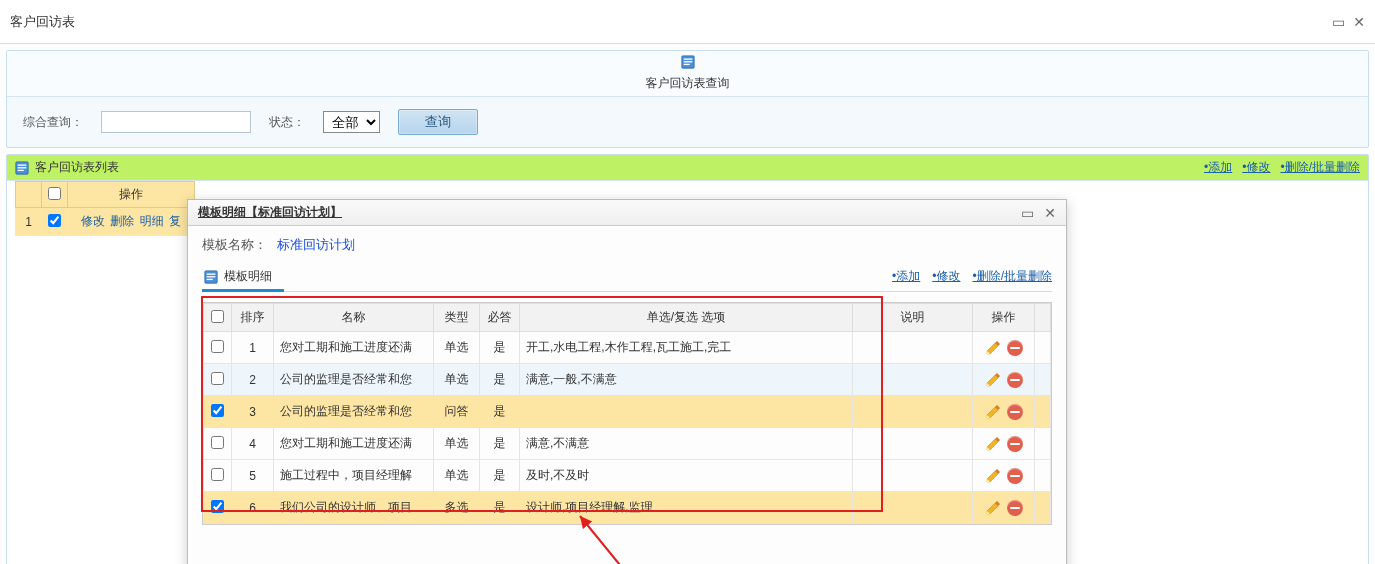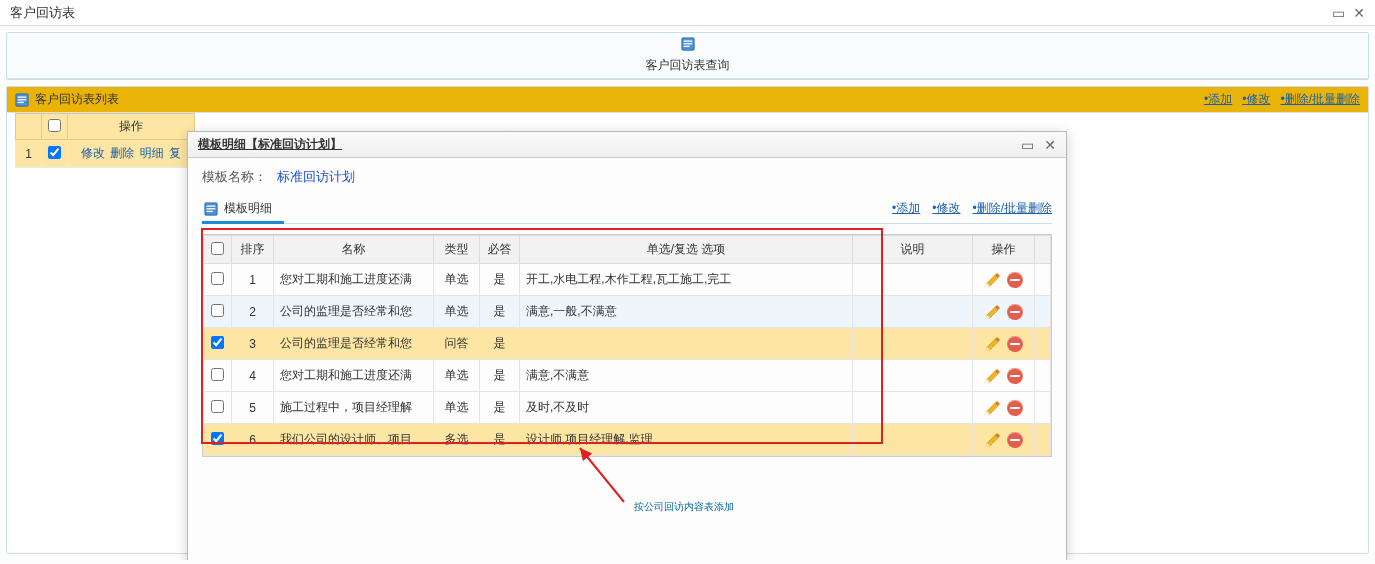--- a/index.html
+++ b/index.html
@@ -1,34 +1,34 @@
 <!DOCTYPE html>
 <html><head>
   <meta charset="utf-8">
   <style>
     * { margin: 0; padding: 0; box-sizing: border-box; }
     body { font-family: "Microsoft YaHei", Arial, sans-serif; font-size: 12px; color: #333; background: #fdfdfd; }
     
-    .window-titlebar { background: #fff; border-bottom: 1px solid #ddd; padding: 3px 10px; display: flex; justify-content: space-between; align-items: center; height: 26px; }
+    .window-titlebar { background: #fff; border-bottom: 1px solid #ddd; padding: 3px 10px; display: flex; justify-content: space-between; align-items: center; height: 44px; }
     .window-title { font-size: 13px; color: #333; }
     .window-controls { display: flex; gap: 8px; font-size: 14px; color: #666; cursor: pointer; }
     
     .search-panel { background: #f3f9fd; border: 1px solid #c9deec; margin: 6px; padding: 0; border-radius: 2px; }
     .panel-header { background: #f8fcfe; padding: 4px 8px; border-bottom: 1px solid #d4e5f0; display: flex; align-items: center; gap: 6px; flex-direction: column; }
     .panel-header-icon { width: 14px; height: 14px; display: inline-block; }
     .panel-header-icon svg { width: 14px; height: 14px; }
     .panel-title { font-size: 12px; color: #333; }
     .search-body { padding: 12px 16px; display: flex; align-items: center; gap: 18px; }
     .search-label { color: #555; }
     .search-input { border: 1px solid #b5c7d6; height: 22px; width: 150px; padding: 0 4px; background: #fff; }
     .status-select { border: 1px solid #888; height: 22px; padding: 0 4px; background: #fff; }
     .search-btn { background: linear-gradient(#d1e4f2, #b6d5ed); border: 1px solid #7aa9c9; color: #2b5a80; height: 26px; width: 80px; border-radius: 2px; cursor: pointer; box-shadow: inset 0 0 0 1px rgba(255,255,255,0.3); }
     
     .list-panel { background: #f3f9fd; border: 1px solid #c9deec; margin: 0 6px 6px; padding: 0; border-radius: 2px; position: relative; }
-    .list-header { background: #eab308; padding: 4px 8px; border-bottom: 1px solid #d4e5f0; display: flex; align-items: center; gap: 6px; justify-content: space-between; }
+    .list-header { background: #bef264; padding: 4px 8px; border-bottom: 1px solid #d4e5f0; display: flex; align-items: center; gap: 6px; justify-content: space-between; }
     .list-header-left { display: flex; align-items: center; gap: 6px; }
     .list-actions { display: flex; gap: 10px; }
     .list-actions a { color: #1b5fa8; text-decoration: underline; cursor: pointer; }
     .list-body { background: #fff; min-height: 440px; position: relative; }
     
     .main-table { border-collapse: collapse; width: 180px; margin-left: 8px; }
     .main-table th { background: #fde6a3; border: 1px solid #e0cc88; padding: 4px 6px; font-weight: normal; text-align: center; height: 24px; }
     .main-table td { border: 1px solid #e8e8e8; padding: 4px 6px; text-align: center; height: 28px; }
     .main-table .row-sel { background: #fde6a3; }
     .row-ops a { color: #1b5fa8; text-decoration: none; margin: 0 1px; cursor: pointer; text-align: right; }
@@ -82,20 +82,29 @@
   <div class="panel-header">
     <span class="panel-header-icon">
       <svg viewBox="0 0 16 16">
           <rect x="1" y="1" width="14" height="14" rx="1" fill="#4a90d9" stroke="#2c6aa8"></rect>
           <rect x="3" y="4" width="10" height="1.5" fill="#fff"></rect>
           <rect x="3" y="7" width="10" height="1.5" fill="#fff"></rect>
           <rect x="3" y="10" width="7" height="1.5" fill="#fff"></rect>
         </svg>
     </span>
     <span class="panel-title">客户回访表查询</span>
+  </div>
+  <div class="search-body">
+    <span class="search-label">综合查询：</span>
+    <input type="text" class="search-input" style="">
+    <span class="search-label">状态：</span>
+    <select class="status-select">
+      <option>全部</option>
+    </select>
+    <button class="search-btn">查询</button>
   </div>
 </div>
 
 <div class="list-panel">
   <div class="list-header">
     <div class="list-header-left">
       <span class="panel-header-icon">
         <svg viewBox="0 0 16 16">
             <rect x="1" y="1" width="14" height="14" rx="1" fill="#4a90d9" stroke="#2c6aa8"></rect>
             <rect x="3" y="4" width="10" height="1.5" fill="#fff"></rect>

